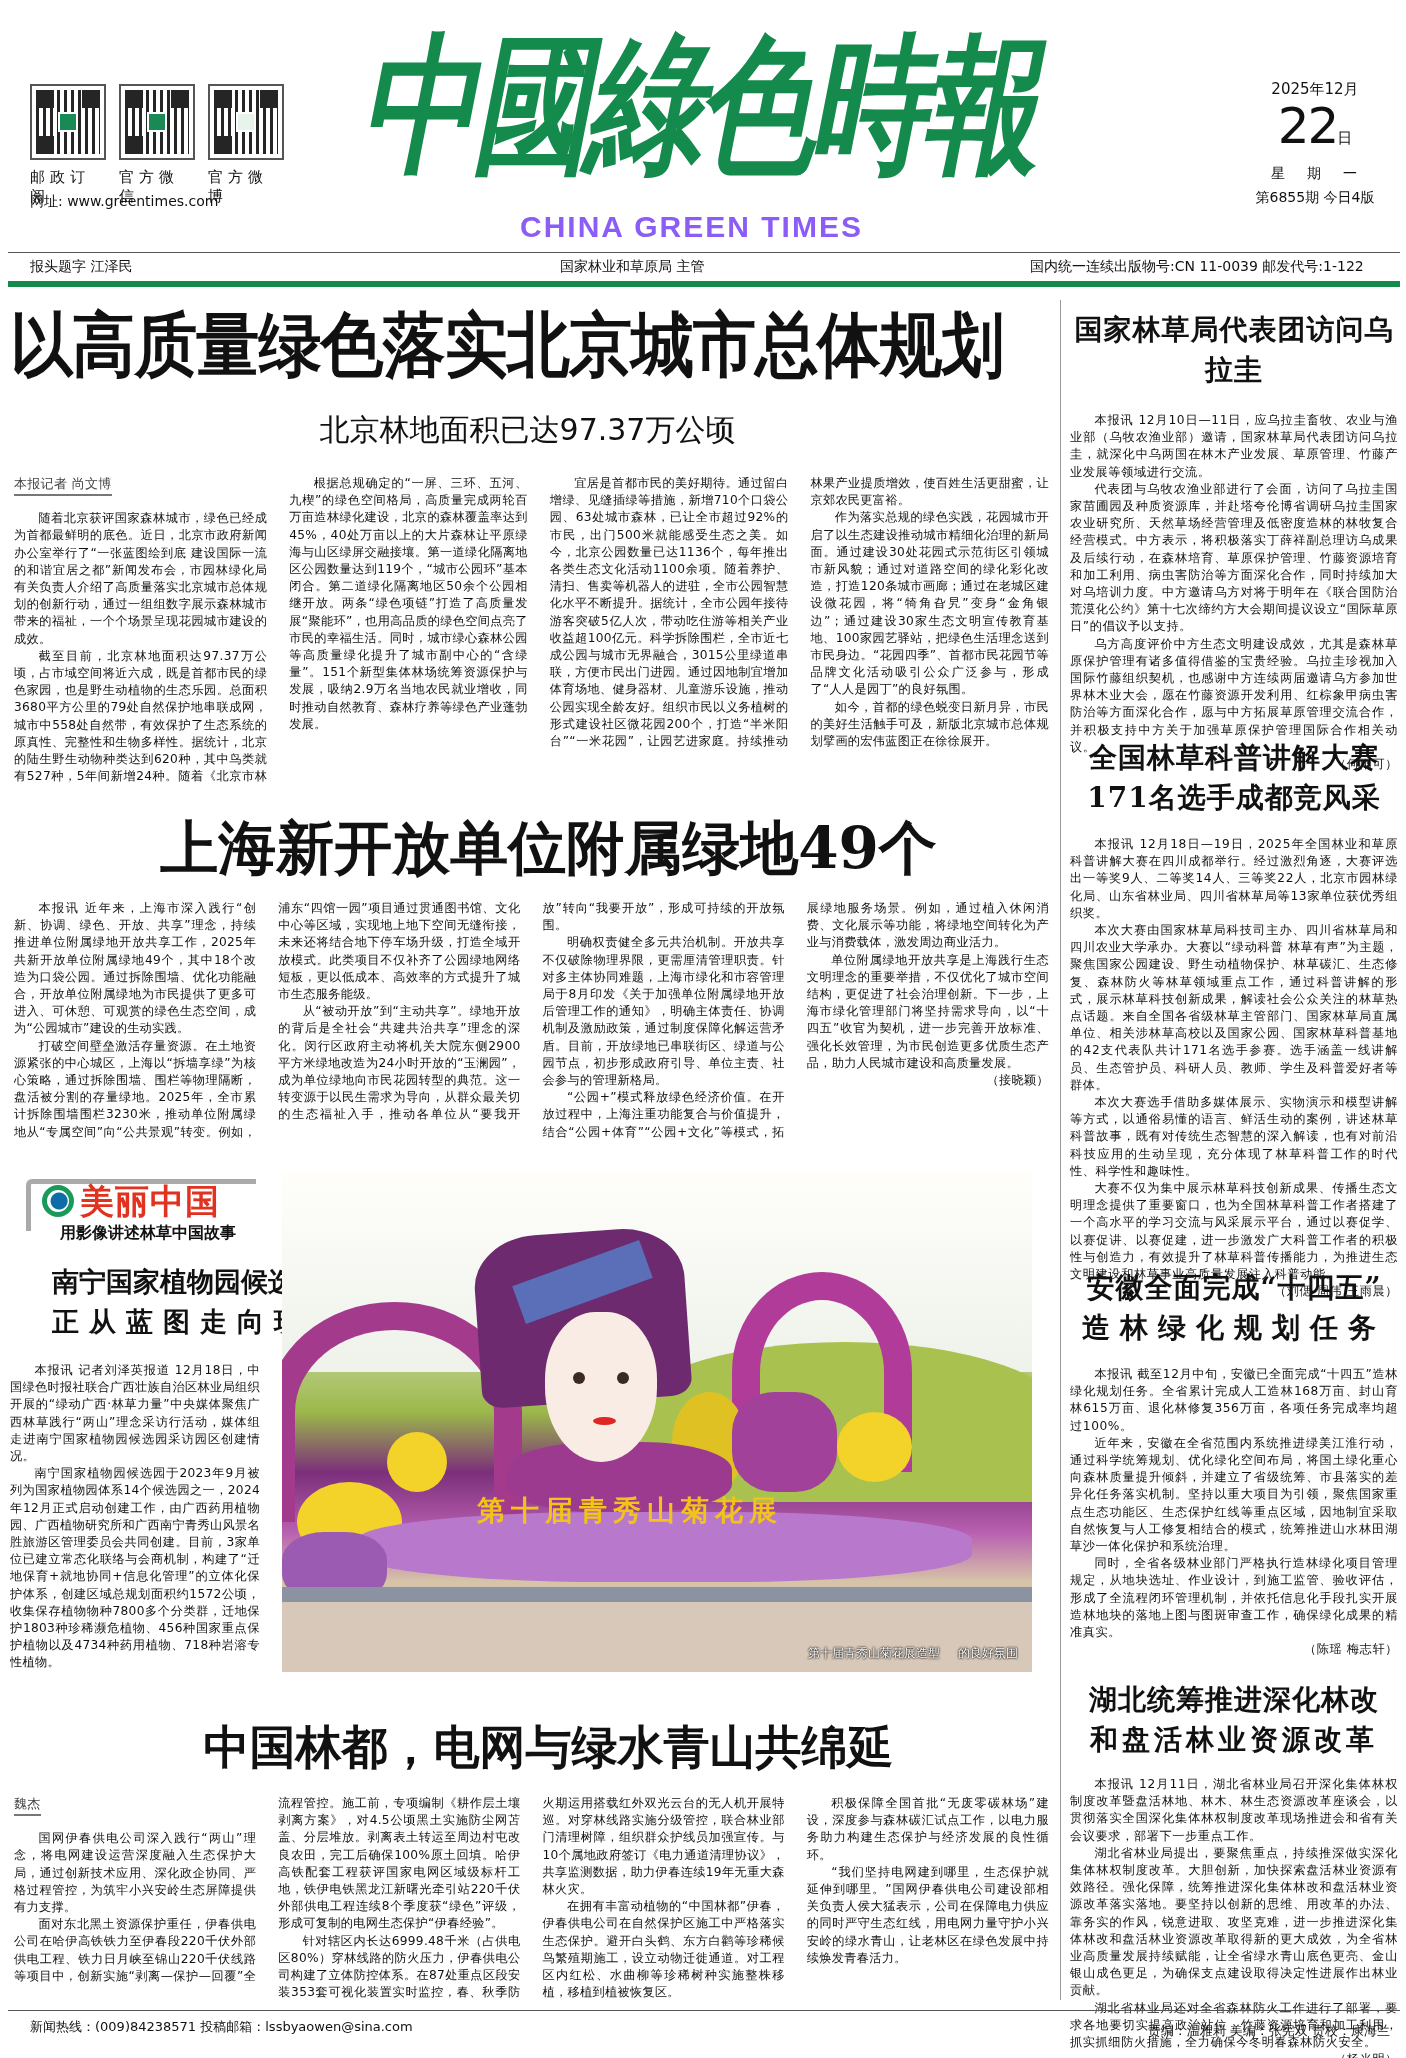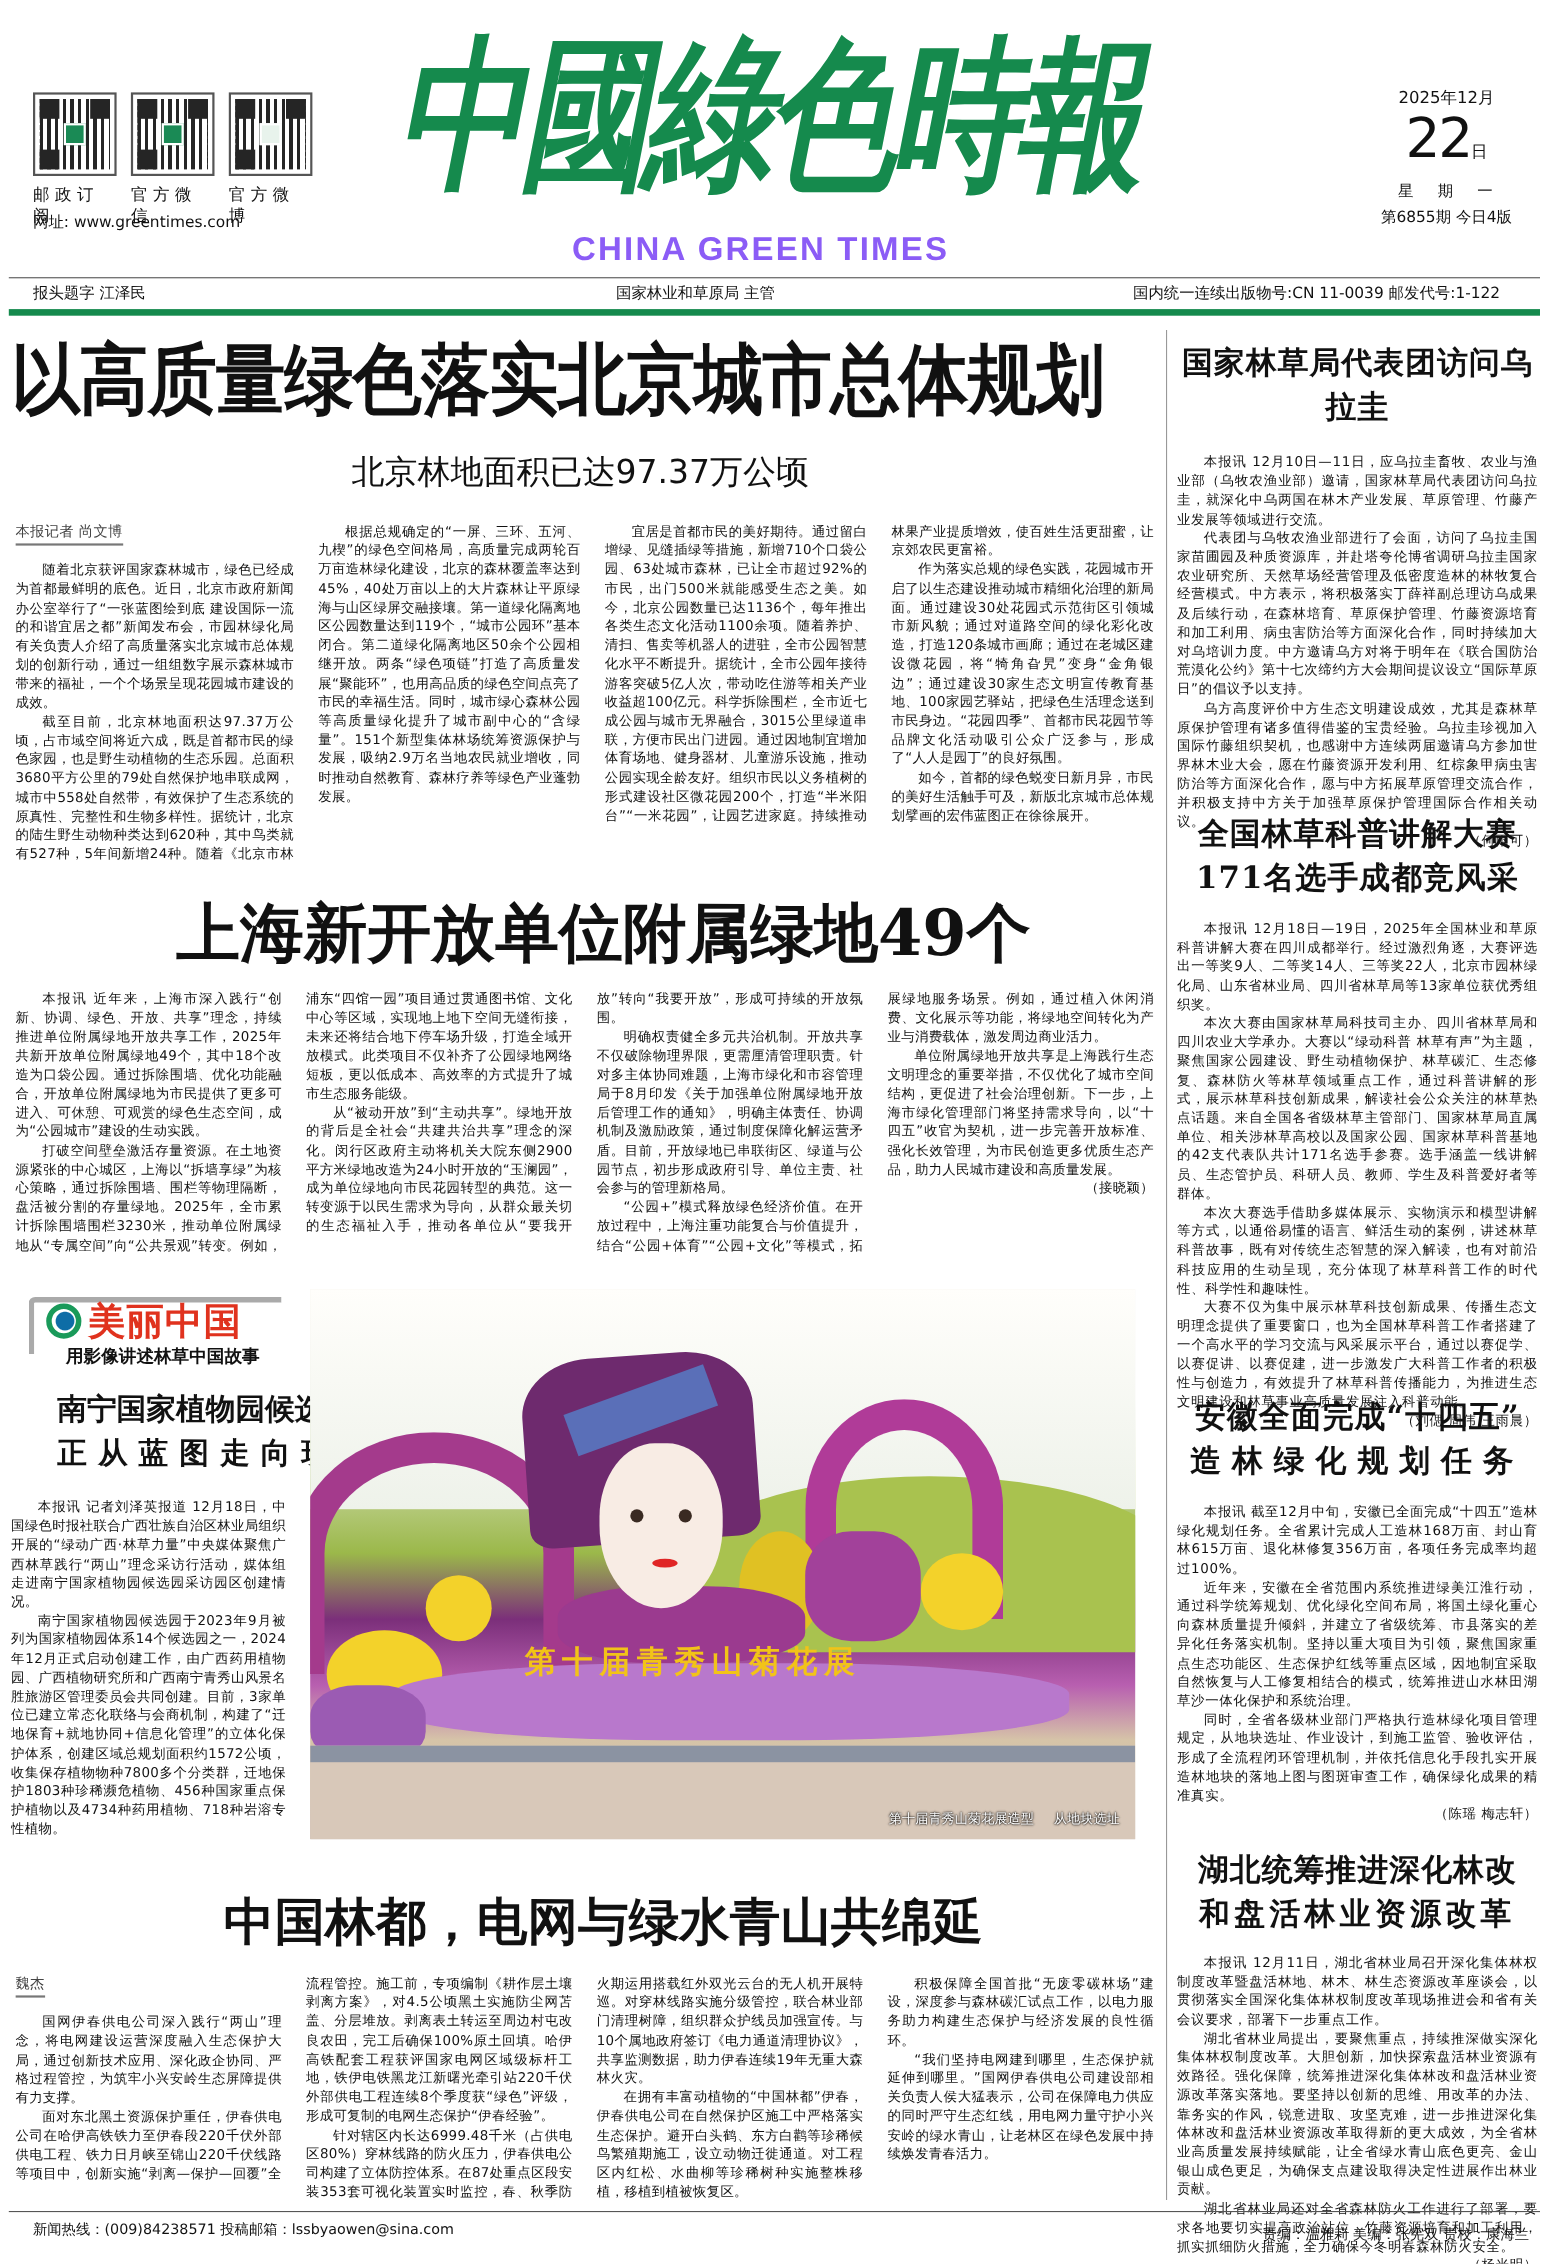--- a/index.html
+++ b/index.html
@@ -175,21 +175,21 @@
   <div class="purple" style="left:30%;top:54%;width:30%;height:14%;background:#9b3a8f"></div>
   <div class="face"></div>
   <div class="eye" style="left:38.8%"></div>
   <div class="eye" style="left:44.6%"></div>
   <div class="lips"></div>
   <div class="purple" style="left:10%;top:68%;width:82%;height:14%;background:#b878cc"></div>
   <div class="purple" style="left:0;top:72%;width:14%;height:14%;background:#9b5bb3"></div>
   <div class="sign serif">第十届青秀山菊花展</div>
   <div class="ground"></div>
   <div class="curb"></div>
-  <div class="caption"><span>第十届青秀山菊花展造型</span><span>从地块选址</span></div>
+  <div class="caption"><span>第十届青秀山菊花展造型</span><span>的良好氛围</span></div>
 </div>
 
 <div class="abs h-sec" style="left:0;top:1712px;width:1055px;font-size:46px;line-height:70px;">中国林都，电网与绿水青山共绵延</div>
 <div class="abs" style="left:14px;top:1795px;width:1035px;height:208px;overflow:hidden;">
   <div class="col" style="column-count:4;column-gap:22px;">
     <p class="noind" style="margin-bottom:14px"><span class="byline">魏杰</span></p>
     <p>国网伊春供电公司深入践行“两山”理念，将电网建设运营深度融入生态保护大局，通过创新技术应用、深化政企协同、严格过程管控，为筑牢小兴安岭生态屏障提供有力支撑。</p>
     <p>面对东北黑土资源保护重任，伊春供电公司在哈伊高铁铁力至伊春段220千伏外部供电工程、铁力日月峡至锦山220千伏线路等项目中，创新实施“剥离—保护—回覆”全流程管控。施工前，专项编制《耕作层土壤剥离方案》，对4.5公顷黑土实施防尘网苫盖、分层堆放。剥离表土转运至周边村屯改良农田，完工后确保100%原土回填。哈伊高铁配套工程获评国家电网区域级标杆工地，铁伊电铁黑龙江新曙光牵引站220千伏外部供电工程连续8个季度获“绿色”评级，形成可复制的电网生态保护“伊春经验”。</p>
     <p>针对辖区内长达6999.48千米（占供电区80%）穿林线路的防火压力，伊春供电公司构建了立体防控体系。在87处重点区段安装353套可视化装置实时监控，春、秋季防火期运用搭载红外双光云台的无人机开展特巡。对穿林线路实施分级管控，联合林业部门清理树障，组织群众护线员加强宣传。与10个属地政府签订《电力通道清理协议》，共享监测数据，助力伊春连续19年无重大森林火灾。</p>
     <p>在拥有丰富动植物的“中国林都”伊春，伊春供电公司在自然保护区施工中严格落实生态保护。避开白头鹤、东方白鹳等珍稀候鸟繁殖期施工，设立动物迁徙通道。对工程区内红松、水曲柳等珍稀树种实施整株移植，移植到植被恢复区。</p>

